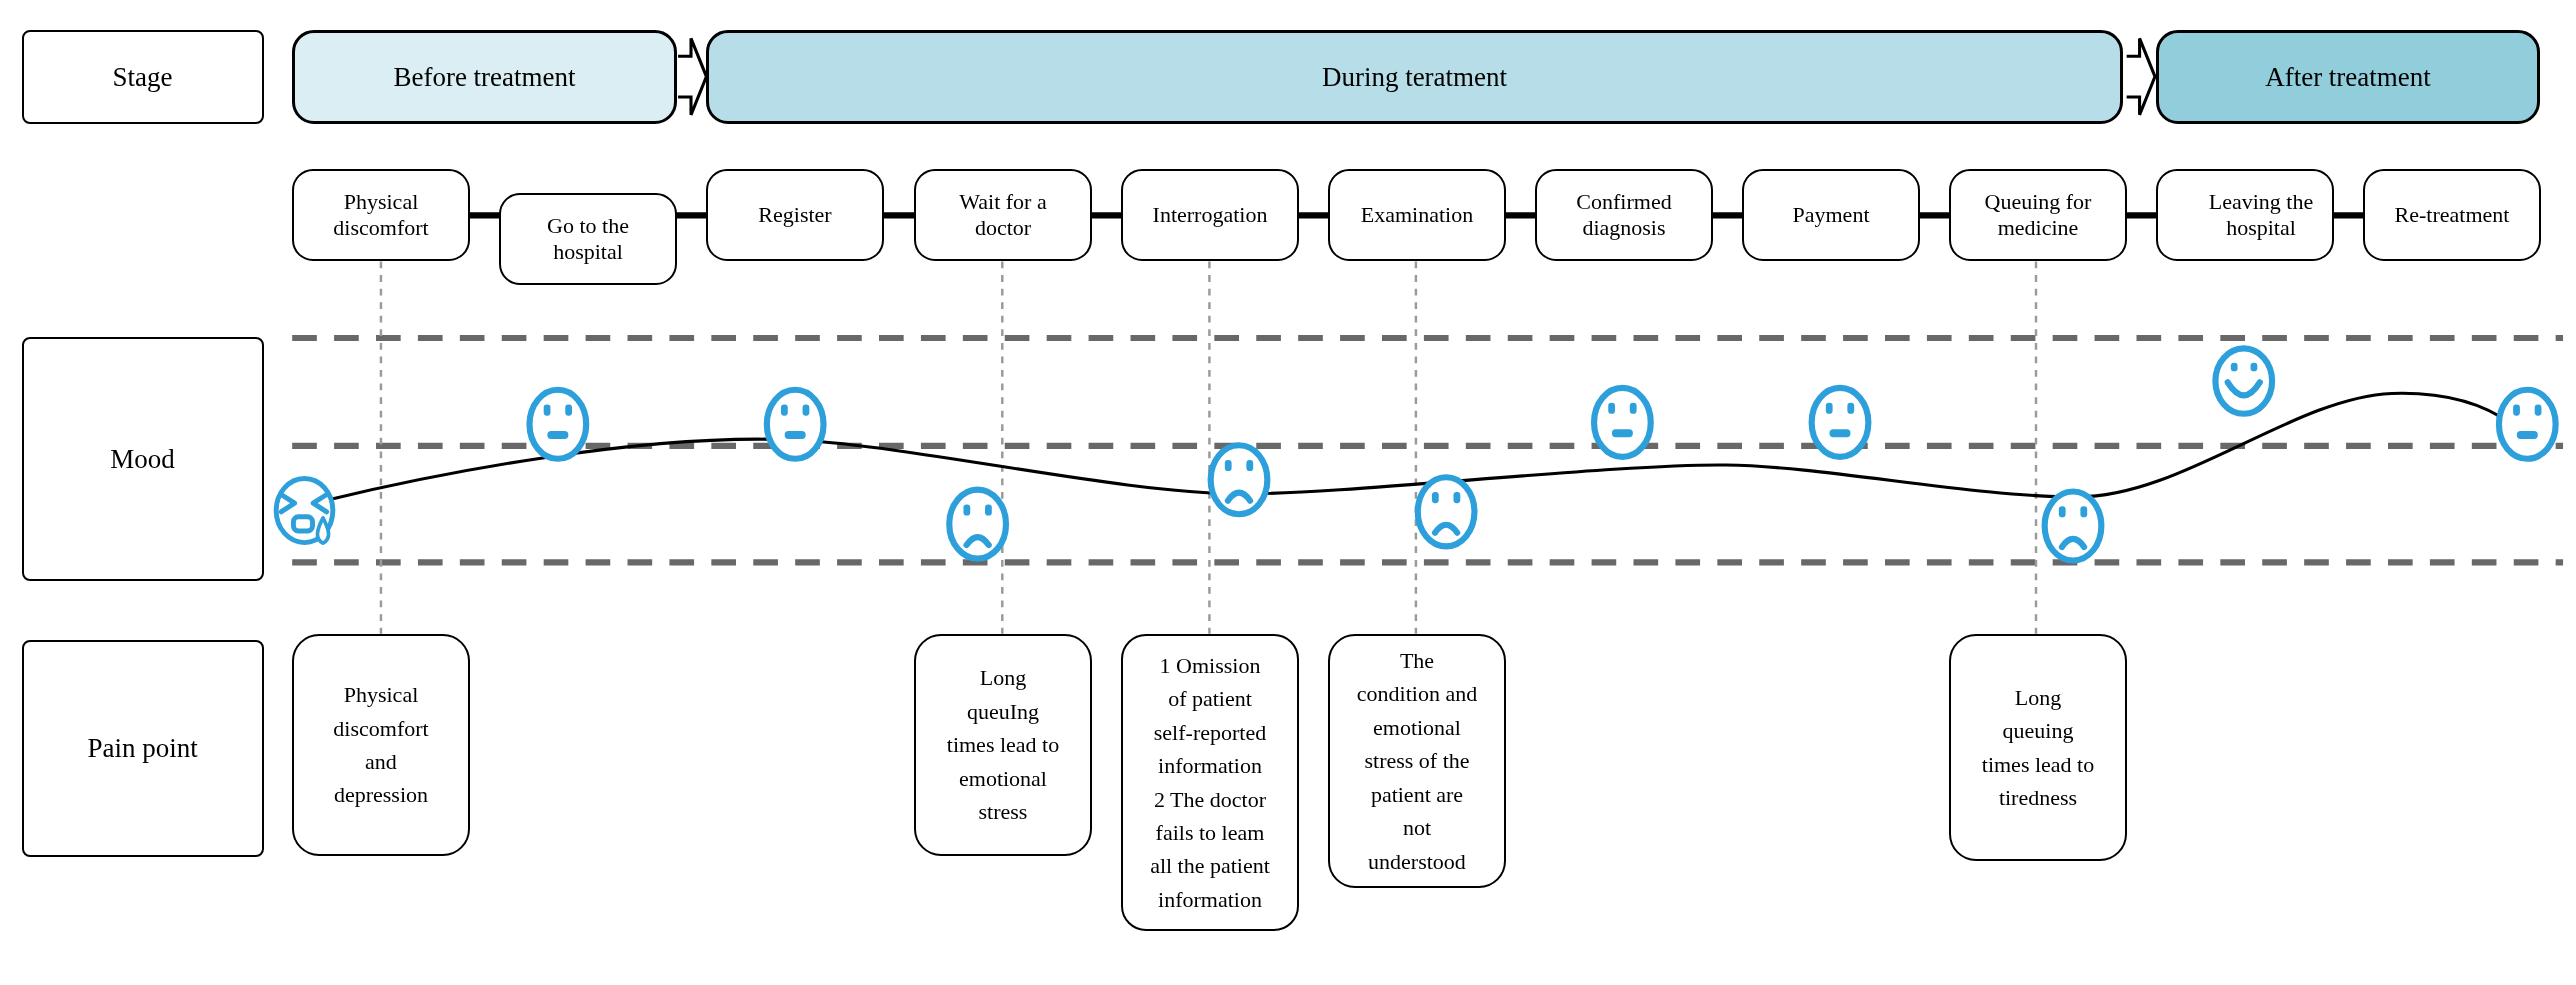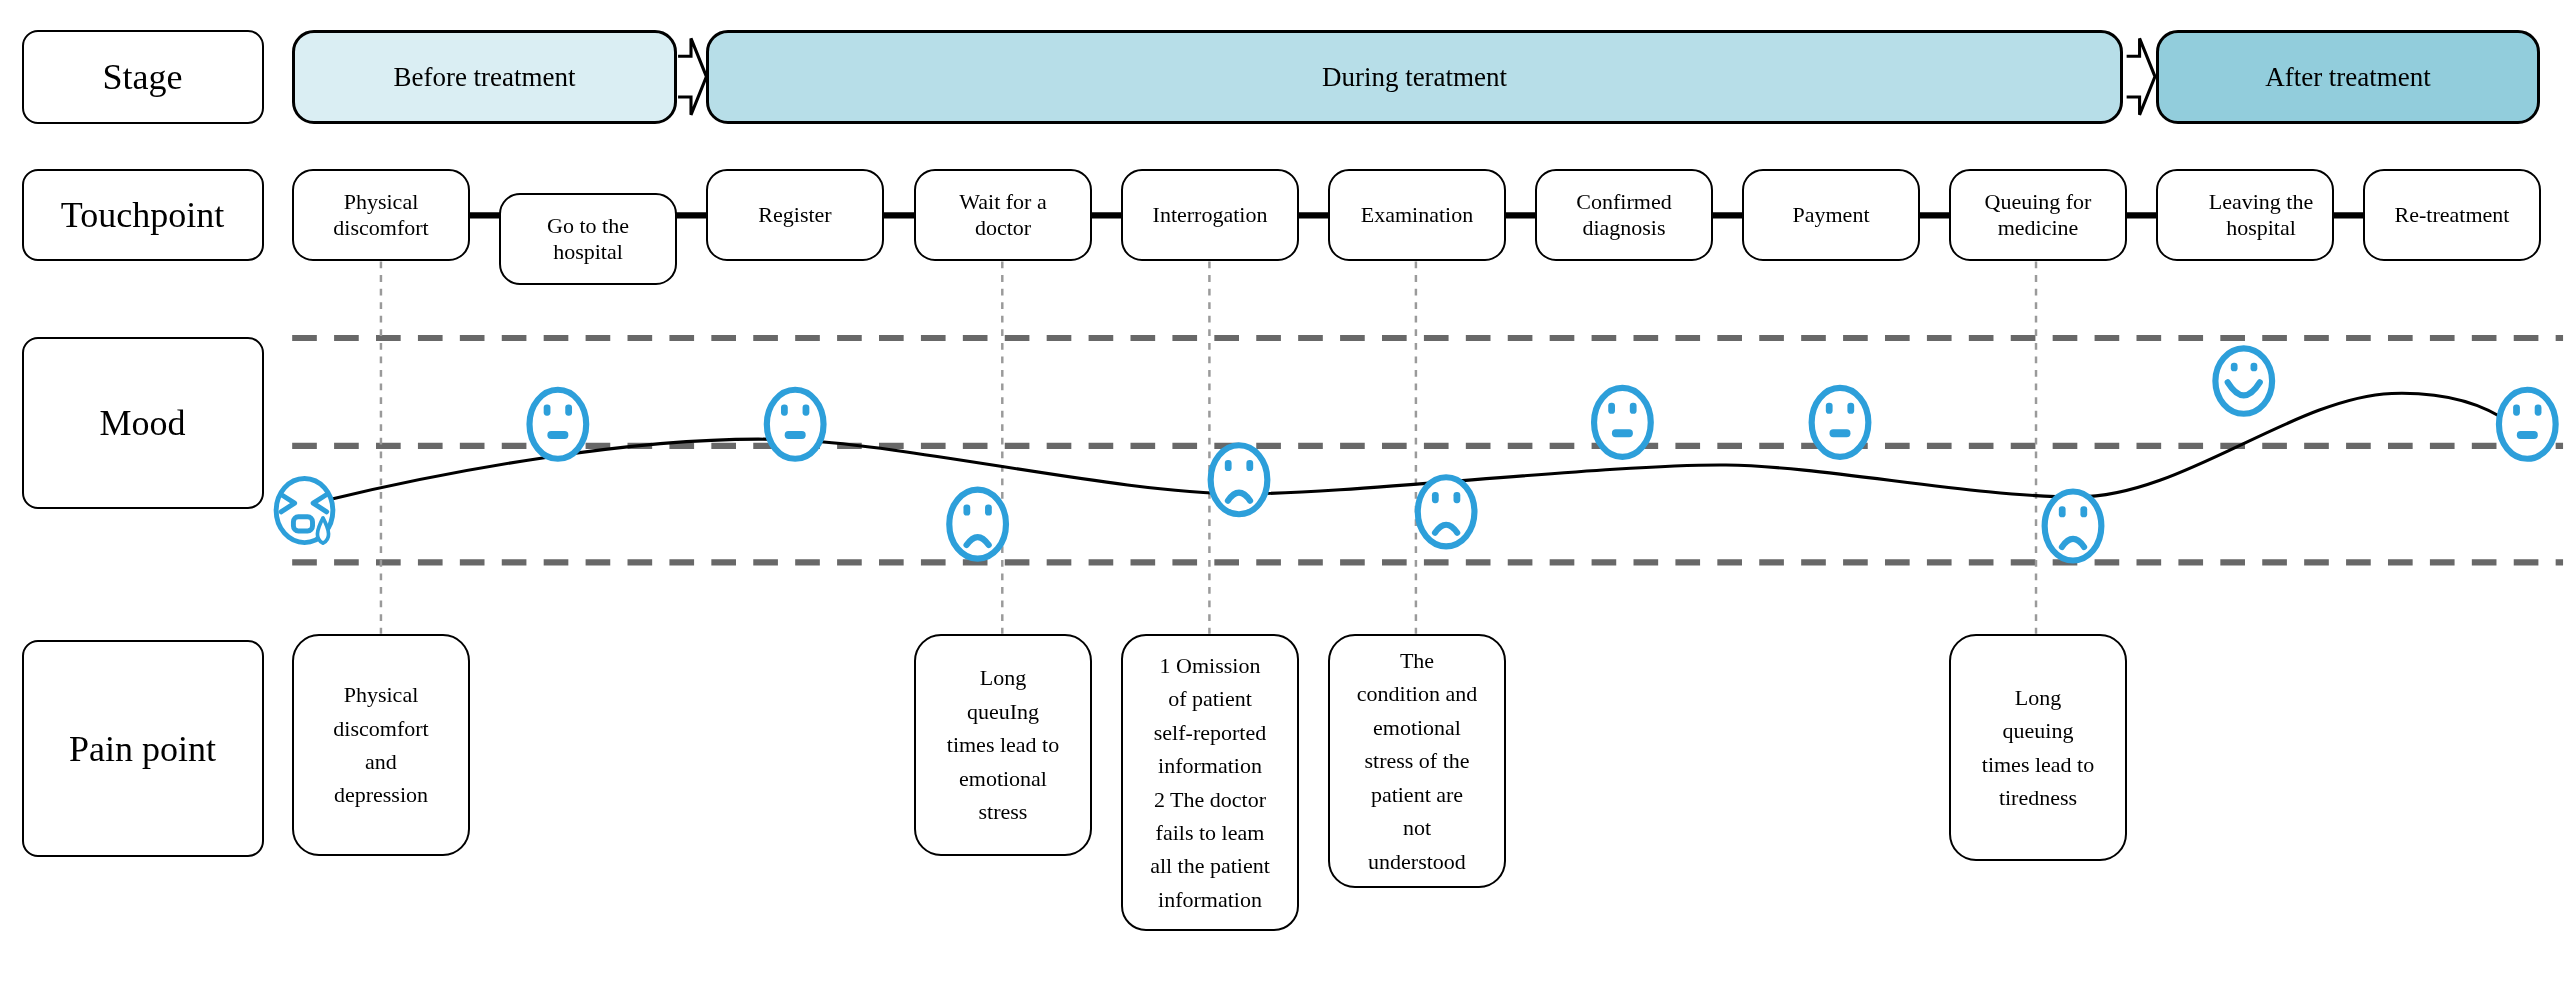--- a/index.html
+++ b/index.html
@@ -2,21 +2,21 @@
 <html style="font-size:10px"><head>
 <meta charset="utf-8">
 <style>
   html,body{margin:0;padding:0;background:#ffffff;}
   #canvas{position:relative;width:2576px;height:986px;background:#ffffff;overflow:hidden;
           font-family:"Liberation Serif", serif;color:#000;}
   #overlay{position:absolute;left:0;top:0;}
   .bx{position:absolute;box-sizing:border-box;border:2.5px solid #000;background:#fff;
       display:flex;align-items:center;justify-content:center;text-align:center;
       white-space:pre-line;}
-  .row-label{left:21.6px;width:242px;border-radius:16px;font-size:36px;}
+  .row-label{left:21.6px;width:242px;border-radius:8px;font-size:27px;}
   .stage{top:30px;height:94px;border-radius:22px;border-width:3.1px;font-size:27px;}
   #stage-before{left:292px;width:385px;background:#daeef3;}
   #stage-during{left:706px;width:1417px;background:#b7dee8;}
   #stage-after{left:2156px;width:384px;background:#92cddc;}
   .tp{top:169px;height:92px;width:178px;border-radius:21px;font-size:22px;line-height:1.18;}
   .pain{width:178px;top:634px;border-radius:27px;font-size:22px;line-height:1.52;}
   
   .hdash{stroke:#686868;stroke-width:10;stroke-dasharray:40 28;fill:none;}
   .vdash{stroke:#9a9a9a;stroke-width:4;stroke-dasharray:11 11;fill:none;}
   .conn{fill:none;stroke:#000;stroke-width:5;stroke-linejoin:miter;}
@@ -107,24 +107,21 @@
     <use href="#fNeutral" transform="translate(2632,685)"></use>
     <use href="#fNeutral" transform="translate(2985,685)"></use>
     <use href="#fSad" transform="translate(3363,853)"></use>
     <use href="#fHappy" transform="translate(3640,618)"></use>
     <use href="#fNeutral" transform="translate(4100,688)"></use>
   </svg>
 
   <div class="bx row-label" style="top:30px;height:94px;">
     <span>Stage</span>
   </div>
-  <div class="bx row-label" style="top:169px;height:92px;">
-    <span>Touchpoint</span>
-  </div>
-  <div class="bx row-label" style="top:337px;height:172px;">
+  <div class="bx row-label" style="top:337px;height:244px;">
     <span>Mood</span>
   </div>
   <div class="bx row-label" style="top:640px;height:217px;">
     <span>Pain point</span>
   </div>
 
   <div class="bx stage" id="stage-before">
     <span>Before treatment</span>
   </div>
   <div class="bx stage" id="stage-during">

